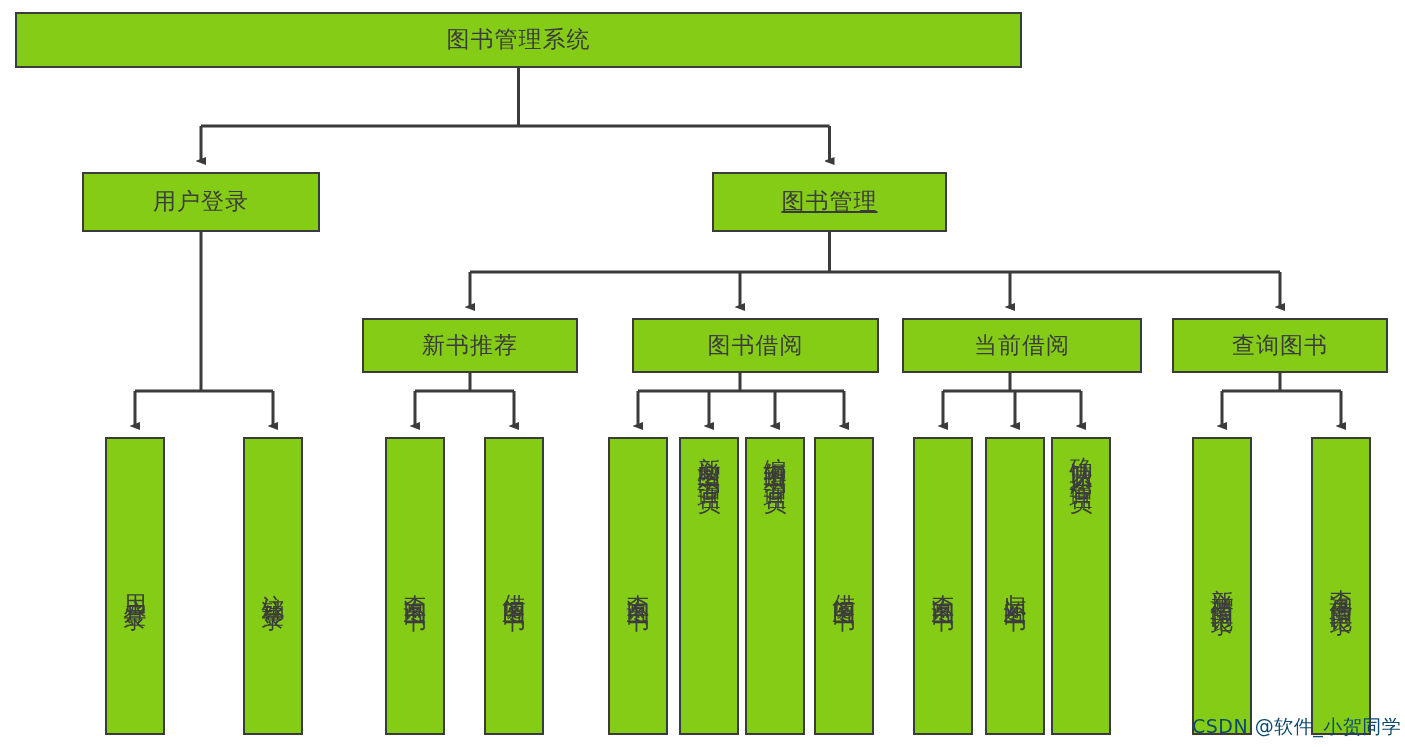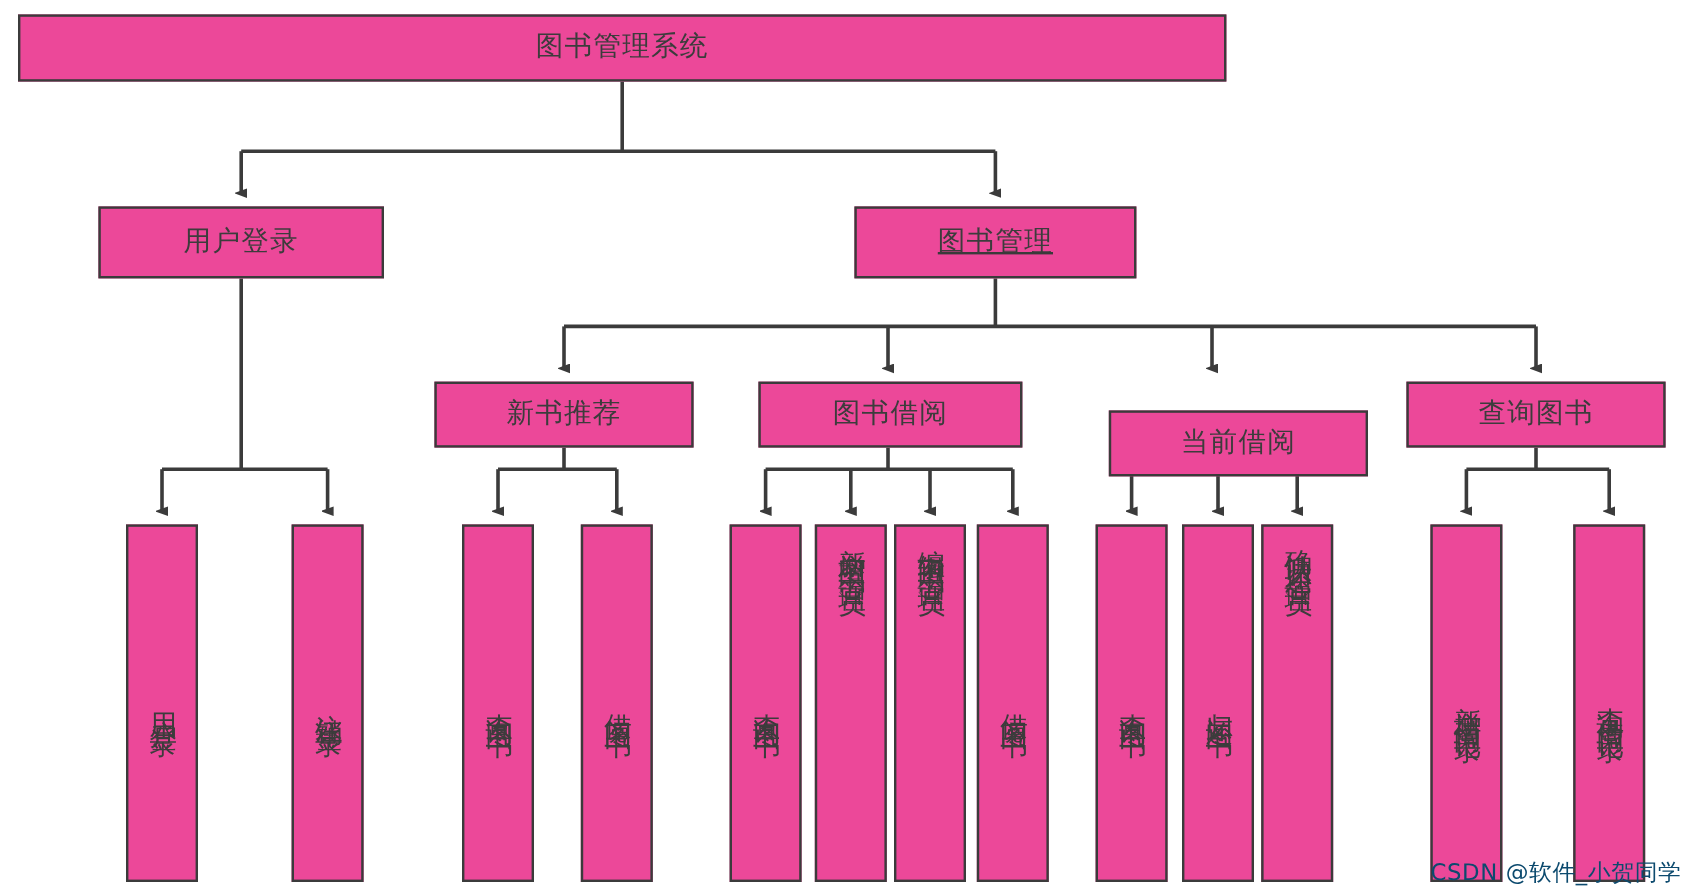--- a/index.html
+++ b/index.html
@@ -23,21 +23,21 @@
     position: absolute;
     left: 0;
     top: 0;
     width: 1405px;
     height: 747px;
     pointer-events: none;
   }
   .node {
     position: absolute;
     box-sizing: border-box;
-    background: #ec4899;
+    background: #84cc16;
     border: 2px solid #3b3b3b;
     display: flex;
     align-items: center;
     justify-content: center;
     text-align: center;
   }
   .node .label {
     display: block;
     font-size: 23px;
     line-height: 1.28;
@@ -123,24 +123,24 @@
       </div>
       <div class="node" style="left: 82px; top: 172px; width: 238px; height: 60px;">
         <span class="label">用户登录</span>
       </div>
       <div class="node" style="left: 712px; top: 172px; width: 235px; height: 60px; text-decoration: underline;">
         <span class="label">图书管理</span>
       </div>
       <div class="node" style="left: 362px; top: 318px; width: 216px; height: 55px;">
         <span class="label">新书推荐</span>
       </div>
-      <div class="node" style="left: 632px; top: 318px; width: 220px; height: 55px;">
+      <div class="node" style="left: 632px; top: 318px; width: 247px; height: 55px;">
         <span class="label">图书借阅</span>
       </div>
-      <div class="node" style="left: 924px; top: 318px; width: 216px; height: 55px; margin-top: 24px;">
+      <div class="node" style="left: 902px; top: 318px; width: 240px; height: 55px;">
         <span class="label">当前借阅</span>
       </div>
       <div class="node" style="left: 1172px; top: 318px; width: 216px; height: 55px;">
         <span class="label">查询图书</span>
       </div>
       <div class="node vertical center-v" style="left: 105px; top: 437px; width: 60px; height: 298px;">
         <span class="label">用户登录</span>
       </div>
       <div class="node vertical center-v" style="left: 243px; top: 437px; width: 60px; height: 298px;">
         <span class="label">注销登录</span>

